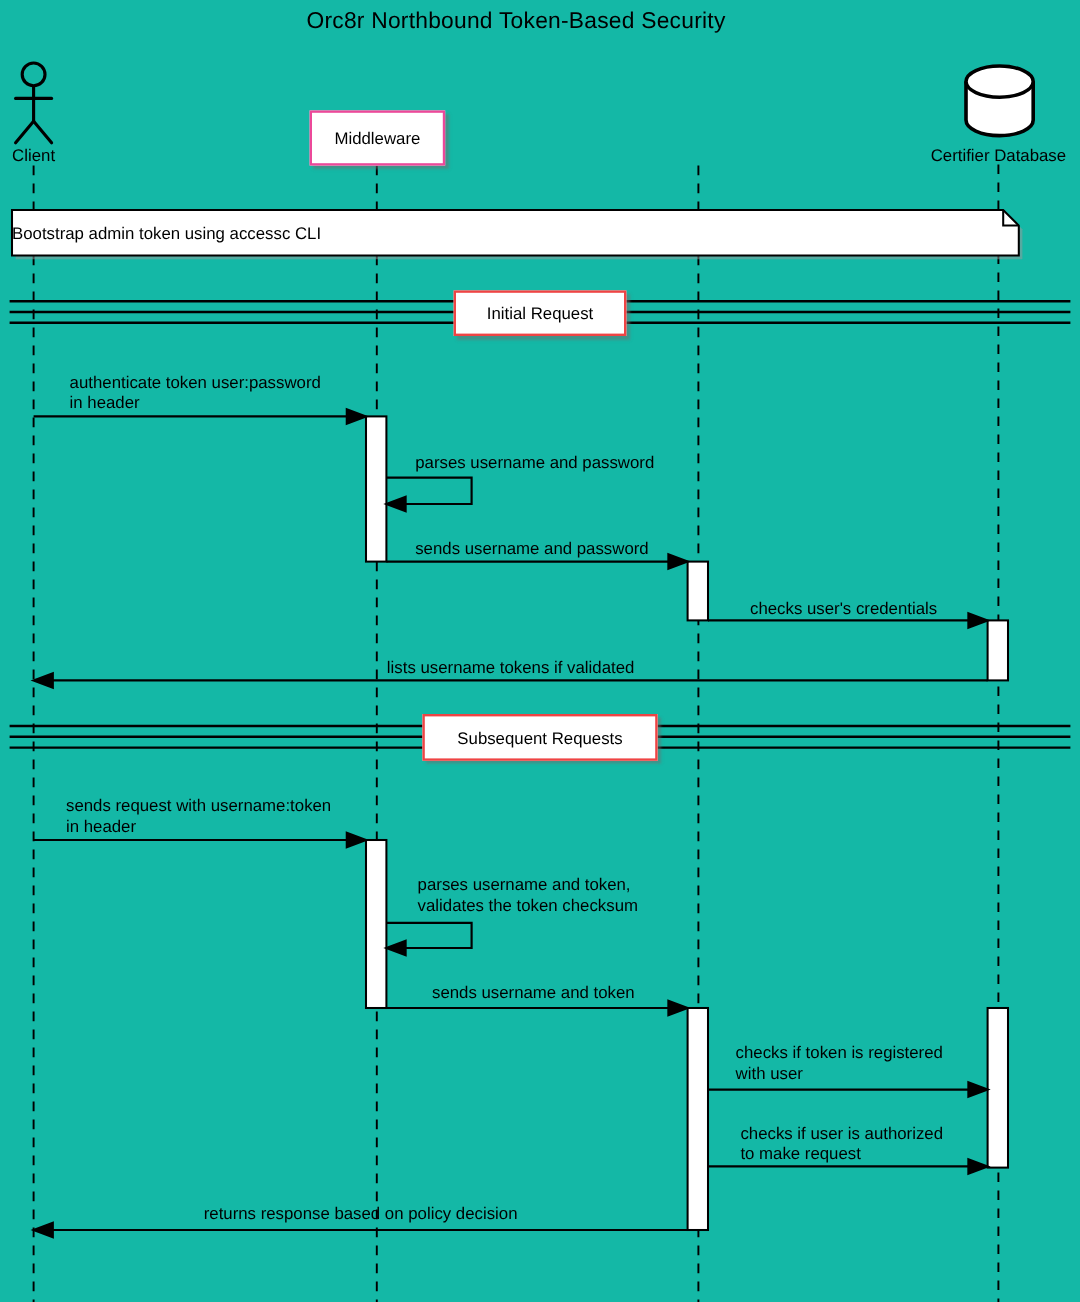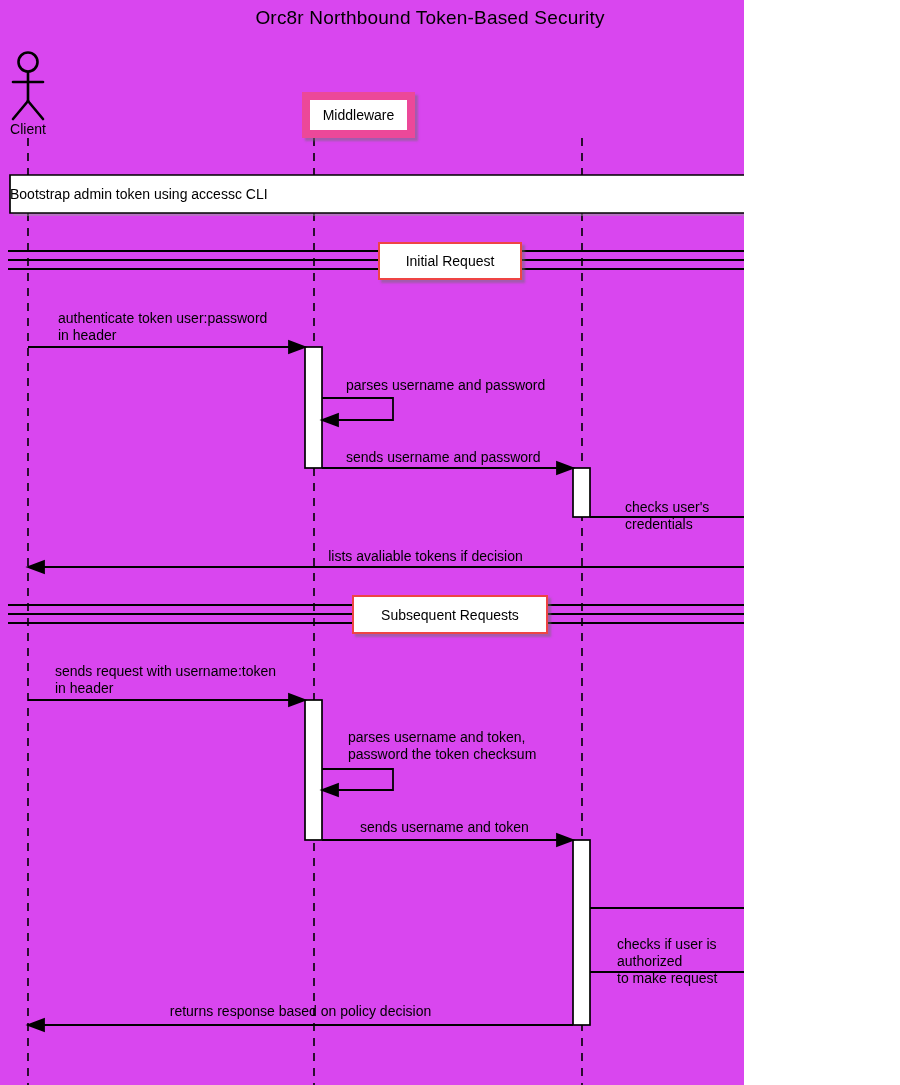--- a/index.html
+++ b/index.html
@@ -1,23 +1,23 @@
 <!DOCTYPE html>
 <html><head>
 <meta charset="utf-8">
 <style>
   * { margin:0; padding:0; box-sizing:border-box; }
   html,body { background:#ffffff; }
   body { font-family:"Liberation Sans", sans-serif; color:#000; }
-  .canvas { position:relative; width:744px; height:1085px; background:#d946ef; overflow:hidden; }
+  .canvas { position:relative; width:900px; height:1085px; background:#14b8a6; overflow:hidden; }
   .abs { position:absolute; }
   svg.layer { position:absolute; left:0; top:0; width:900px; height:1085px; }
   .title { left:0; top:7px; width:860px; text-align:center; font-size:19px; letter-spacing:.2px; }
-  .pbox { background:#fff; border:8px solid #ec4899; display:flex; align-items:center; justify-content:center;
-          font-size:14px; box-shadow:3px 3px 2px rgba(110,110,110,.5);margin-left:44px; }
+  .pbox { background:#fff; border:2px solid #ec4899; display:flex; align-items:center; justify-content:center;
+          font-size:14px; box-shadow:3px 3px 2px rgba(110,110,110,.5); }
   .plabel { font-size:14px; text-align:center; }
   .note-label { left:10px; top:186px; width:839px; text-align:left; font-size:14px; }
   .divider-box { background:#fff; border:2px solid #ef4444; display:flex; align-items:center; justify-content:center;
                  font-size:14px; box-shadow:3px 3px 2px rgba(110,110,110,.5); }
   .msg { font-size:14px; line-height:17px; white-space:pre-line; }
   .center { text-align:center; }
 </style>
 </head>
 <body>
 
@@ -129,29 +129,31 @@
 
   <div class="abs msg" style="left:58px; top:310px;">authenticate token user:password
 in header</div>
 
   <div class="abs msg" style="left:346px; top:377px;">parses username and password</div>
 
   <div class="abs msg" style="left:346px; top:449px;">sends username and password</div>
 
   <div class="abs msg" style="left:625px; top:499px;">checks user's credentials</div>
 
-  <div class="abs msg center" style="left:28px; top:548px; width:795px;">lists avaliable tokens if decision</div>
+  <div class="abs msg center" style="left:28px; top:548px; width:795px;">lists username tokens if validated</div>
 
   <div class="abs msg" style="left:55px; top:663px;">sends request with username:token
 in header</div>
 
   <div class="abs msg" style="left:348px; top:729px;">parses username and token,
-password the token checksum</div>
+validates the token checksum</div>
 
   <div class="abs msg" style="left:360px; top:819px;">sends username and token</div>
 
+  <div class="abs msg" style="left:613px; top:869px;">checks if token is registered
+with user</div>
 
   <div class="abs msg" style="left:617px; top:936px;">checks if user is authorized
 to make request</div>
 
   <div class="abs msg center" style="left:28px; top:1003px; width:545px;">returns response based on policy decision</div>
 
 </div>
 
 </body></html>

